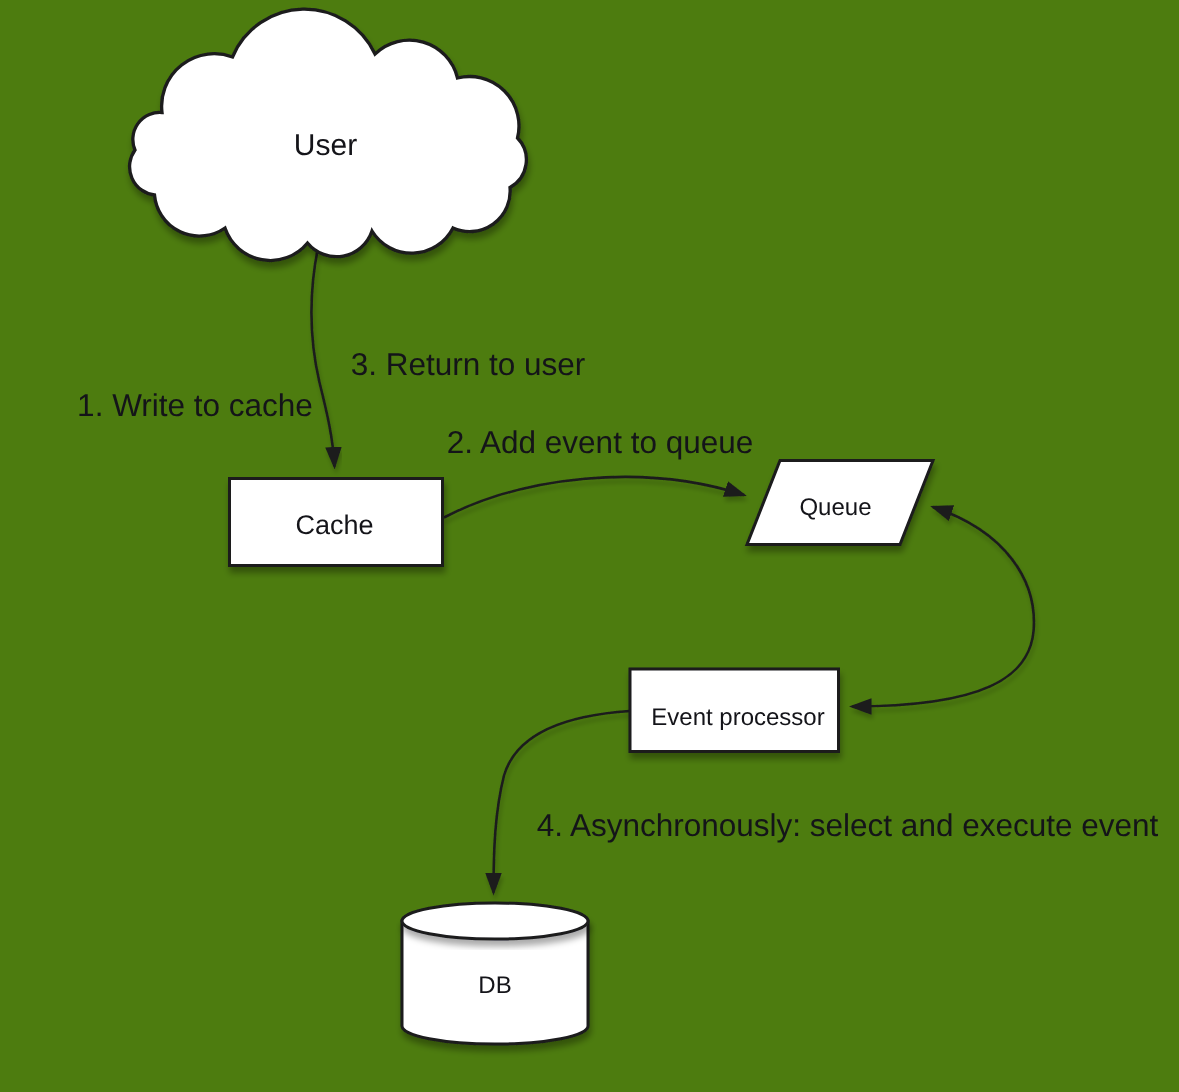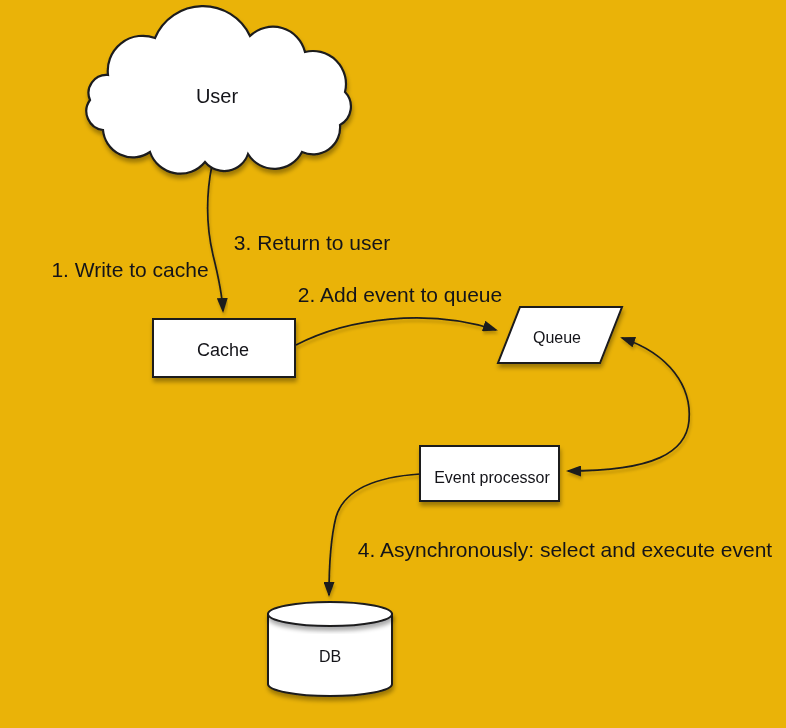--- a/index.html
+++ b/index.html
@@ -4,21 +4,21 @@
 <style>
   html, body {
     margin: 0;
     padding: 0;
     background: #ffffff;
   }
   .stage {
     position: relative;
     width: 786px;
     height: 728px;
-    background: #eab308;
+    background: #4d7c0f;
     overflow: hidden;
     font-family: "Liberation Sans", "DejaVu Sans", sans-serif;
   }
   svg { display: block; }
   .shape {
     fill: #ffffff;
     stroke: #1b1b1f;
     stroke-width: 2;
     filter: url(#softshadow);
   }

